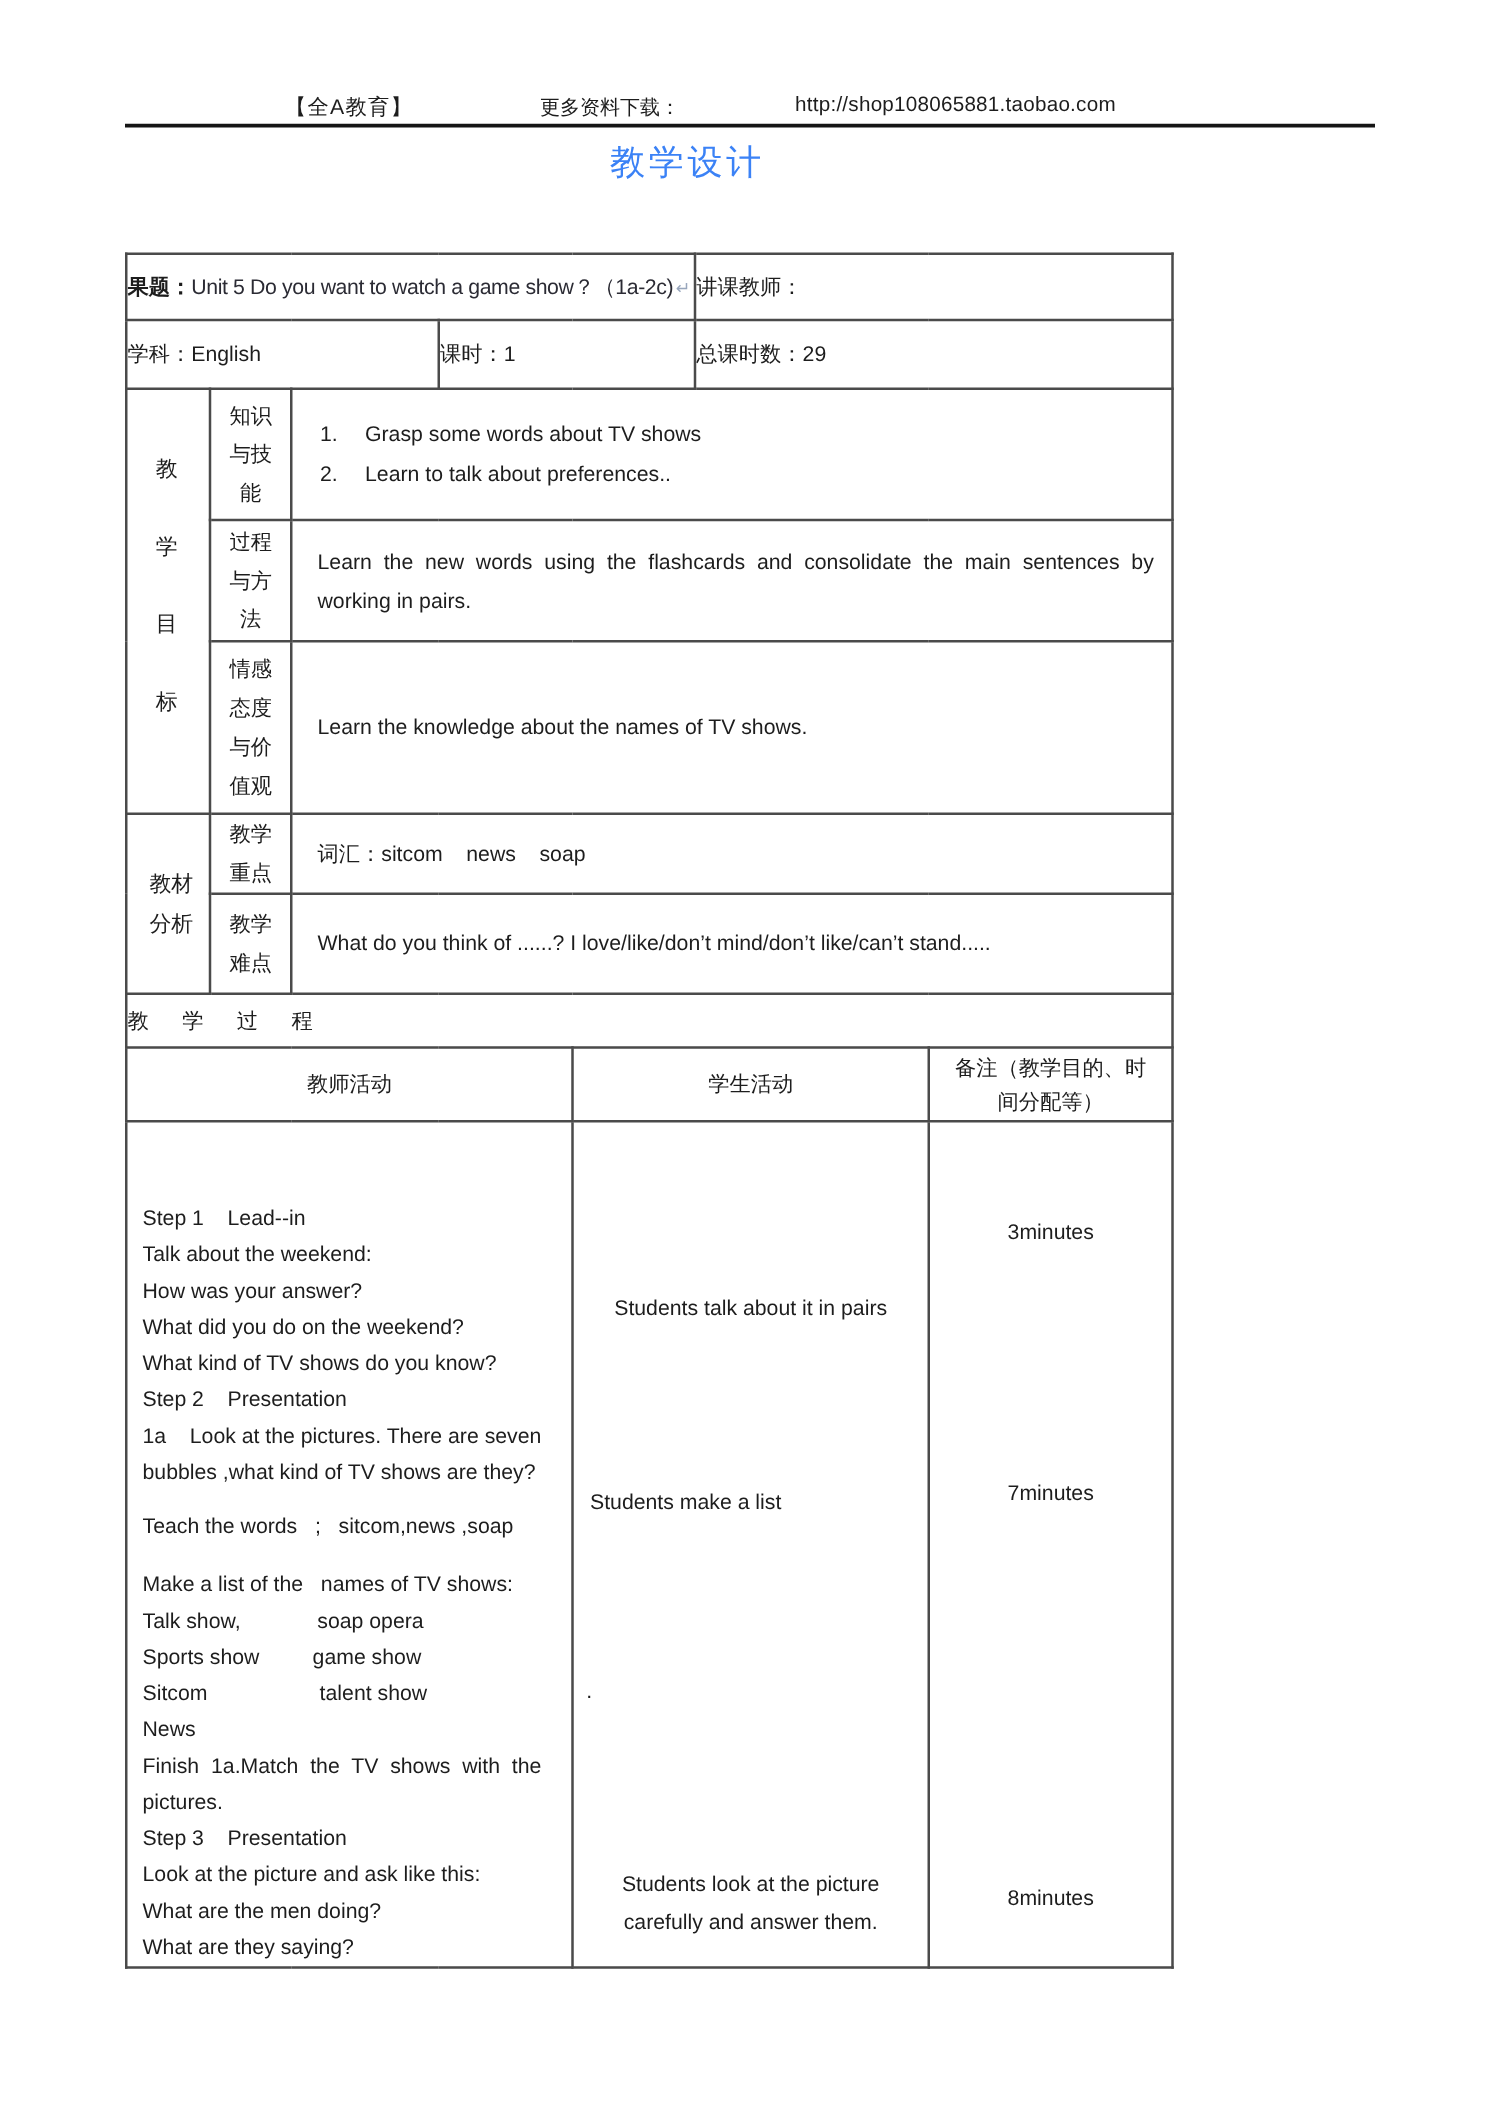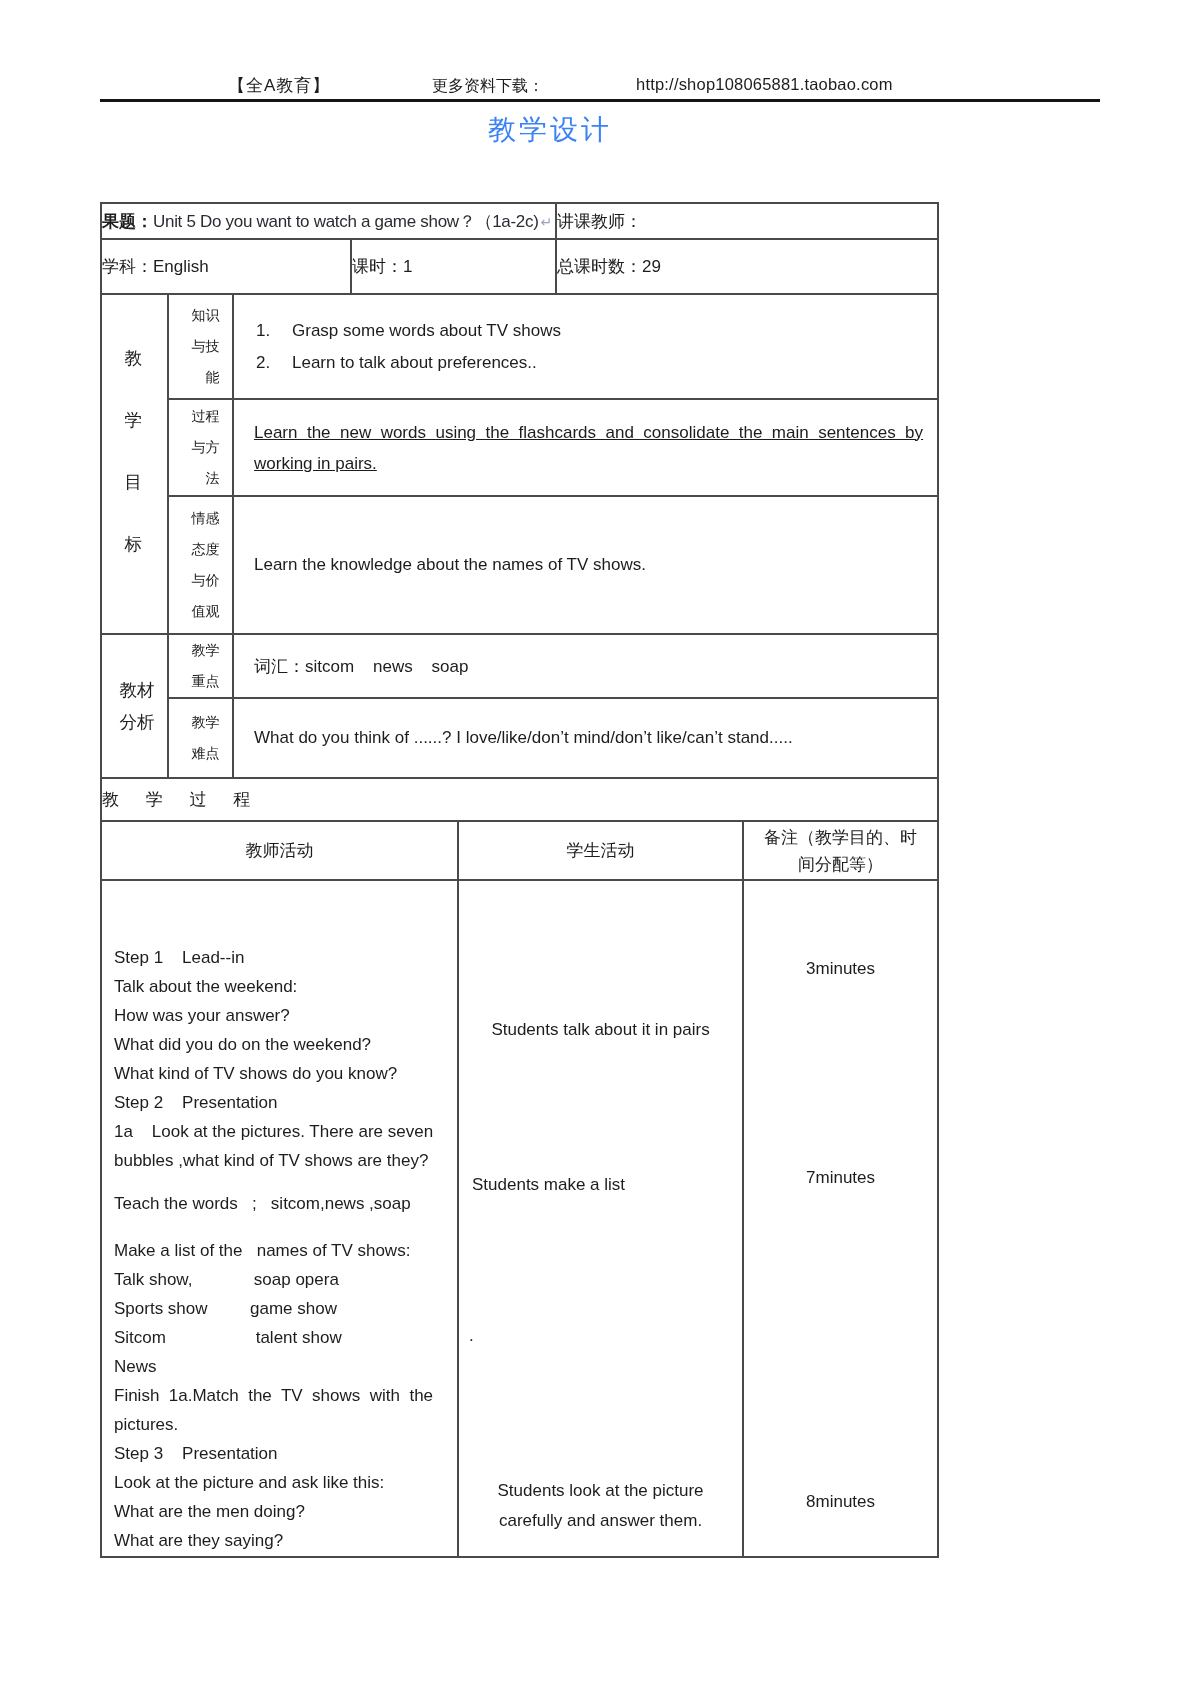--- a/index.html
+++ b/index.html
@@ -27,26 +27,26 @@
   }
   .pl{padding-left:11px;}
   .lbl{white-space:pre;}
   .bold{font-weight:bold;}
   .unit-val{color:#2b2b34;letter-spacing:-.3px;}
   .ret-mark{color:#98a6bc;font-size:14px;padding-left:2px;}
 
   
   .vstack{width:20px;margin:0 auto;word-break:break-all;line-height:62px;font-size:17.5px;padding-bottom:26px;}
   .vstack2{width:40px;margin:0 auto;word-break:break-all;text-align:right;line-height:32px;font-size:17.5px;}
-  .sub{width:38px;margin:0 auto;word-break:break-all;text-align:right;line-height:31px;font-size:14px;}
+  .sub{width:38px;margin:0 auto;word-break:break-all;text-align:center;line-height:31px;font-size:17px;}
 
   .obj-list{padding-left:22px;}
   .obj-line{white-space:pre;line-height:32px;}
   .num{display:inline-block;width:36px;}
-  .para{white-space:pre;line-height:31px;padding-left:20px;padding-right:2px;text-decoration:underline;}
+  .para{white-space:pre;line-height:31px;padding-left:20px;padding-right:2px;}
   .single{padding-left:20px;}
   .prewrap{white-space:pre;}
 
   .banner{text-align:left;font-size:19px;letter-spacing:11px;padding-left:11px;color:#222;}
   .col-hdr{text-align:center;font-size:17px;}
   .notes-hdr{text-align:center;font-size:17.5px;white-space:pre-line;line-height:27px;}
 
   
   td.flow{vertical-align:top;}
   .t-cell{padding:60px 10px 0 12px;}
@@ -77,21 +77,21 @@
     <col style="width:67px">
       <col style="width:65px">
       <col style="width:118px">
     <col style="width:107px">
       <col style="width:98px">
       <col style="width:187px">
       <col style="width:195px">
   </colgroup>
 
   <tbody>
-      <tr style="height:36px">
+      <tr style="height:53px">
     <td colspan="5" class="pl">
       <span class="bold lbl">果题：</span><span class="unit-val">Unit 5 Do you want to watch a game show？（1a-2c)</span><span class="ret-mark">↵</span>
     </td>
     <td colspan="2" class="pl">
       <span>讲课教师：</span>
     </td>
   </tr>
 
   <tr style="height:55px">
     <td colspan="3" class="pl">

